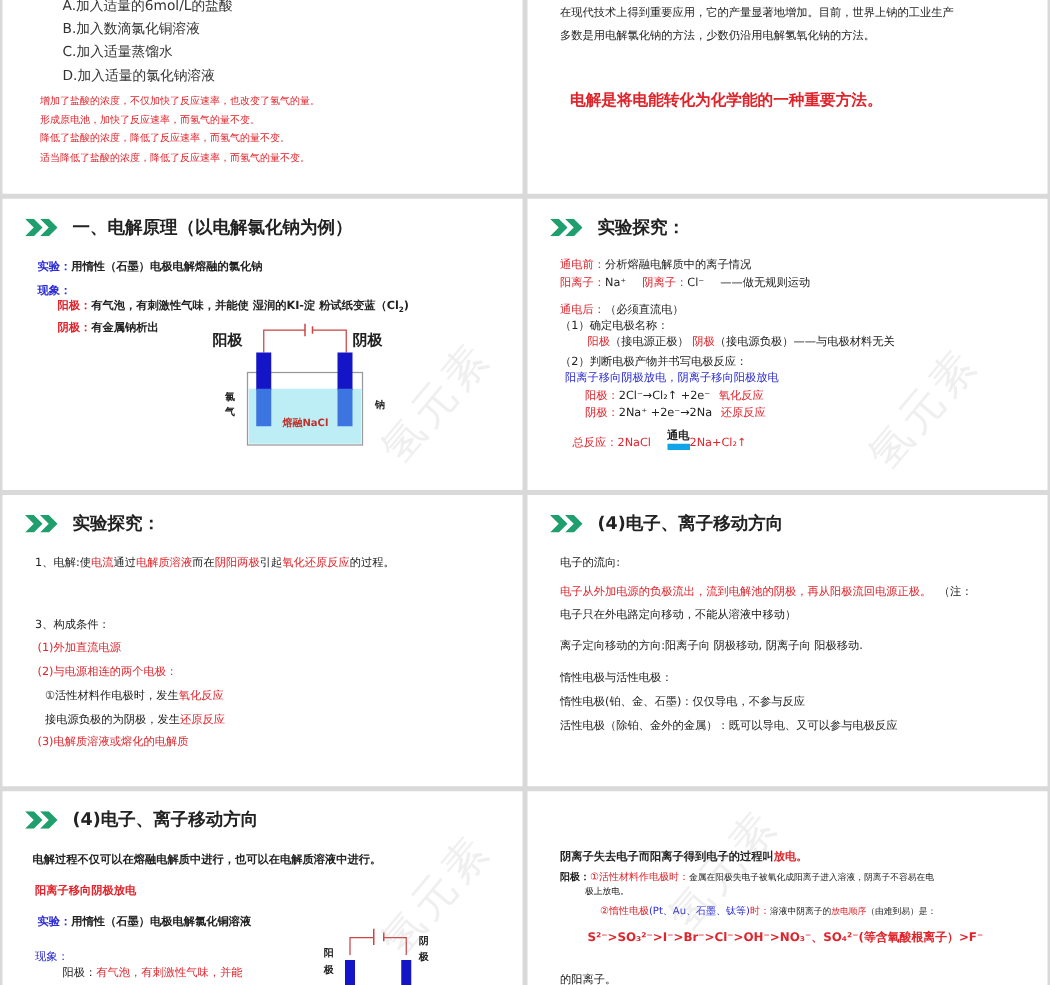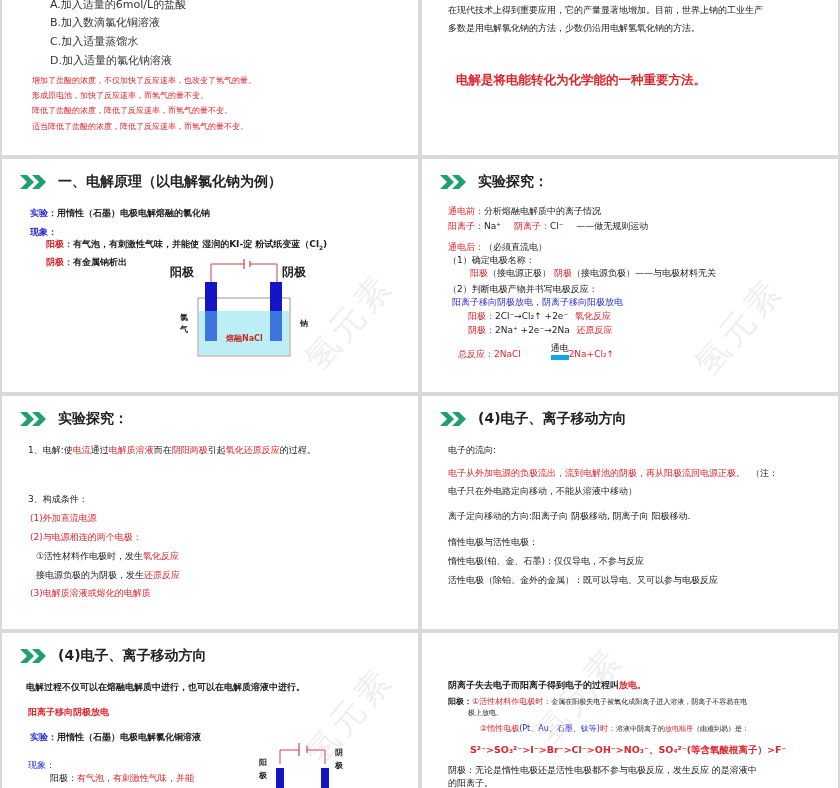--- a/index.html
+++ b/index.html
@@ -117,21 +117,21 @@
   <div class="abs t9" style="left:28px;top:108px;margin-left:20px;">
     <span class="red">阳极</span><span>（接电源正极）</span>
     <span class="red">阴极</span><span>（接电源负极）——与电极材料无关</span>
   </div>
   <div class="abs t9" style="left:26px;top:124px;">（2）判断电极产物并书写电极反应：</div>
   <div class="abs t9 blue" style="left:30px;top:137px;">阳离子移向阴极放电，阴离子移向阳极放电</div>
   <div class="abs t9" style="left:46px;top:151px;"><span class="red">阳极：</span><span>2Cl⁻→Cl₂↑ +2e⁻</span> <span class="red" style="margin-left:4px;">氧化反应</span></div>
   <div class="abs t9" style="left:46px;top:165px;"><span class="red">阴极：</span><span>2Na⁺ +2e⁻→2Na</span> <span class="red" style="margin-left:4px;">还原反应</span></div>
   <div class="abs t9 red" style="left:36px;top:189px;">
     <span>总反应：</span><span>2NaCl</span>
-    <span style="display:inline-block;position:relative;margin-left:27px;color:#222;border-bottom:5px solid #0ea5e9;top:-6px;">通电</span><span>2Na+Cl₂↑</span>
+    <span style="display:inline-block;position:relative;margin-left:10px;color:#222;border-bottom:5px solid #0ea5e9;top:-6px;font-weight:bold;">通电</span><span>2Na+Cl₂↑</span>
   </div>
   <div class="wm" style="left:260px;top:145px;">氢元素</div>
 </div>
 
 <div class="slide s5">
   <div class="hdr" style="top:14px;">
     <span class="chev">
       <svg width="28" height="14" viewBox="0 0 28 14">
           <polygon points="0,0 7,0 14,7 7,14 0,14 7,7" fill="#1f9e6e"></polygon>
           <polygon points="12,0 19,0 26,7 19,14 12,14 19,7" fill="#1f9e6e"></polygon>
@@ -202,16 +202,15 @@
 <div class="slide s8">
   <div class="abs t9 b" style="left:26px;top:46px;"><span>阴离子失去电子而阳离子得到电子的过程叫</span><span class="red">放电。</span></div>
   <div class="abs t8" style="left:26px;top:63px;">
     <span class="b">阳极：</span><span class="red">①活性材料作电极时：</span><span style="font-size:7px;">金属在阳极失电子被氧化成阳离子进入溶液，阴离子不容易在电</span>
   </div>
   <div class="abs" style="left:46px;top:75px;font-size:7px;">极上放电。</div>
   <div class="abs t8" style="left:58px;top:90px;">
     <span class="red">②惰性电极</span><span class="blue">(Pt、Au、石墨、钛等)</span><span class="red">时：</span><span style="font-size:7px;">溶液中阴离子的</span><span class="red" style="font-size:7px;">放电顺序</span><span style="font-size:7px;">（由难到易）是：</span>
   </div>
   <div class="abs red b" style="left:48px;top:111px;font-size:9.5px;">S²⁻&gt;SO₃²⁻&gt;I⁻&gt;Br⁻&gt;Cl⁻&gt;OH⁻&gt;NO₃⁻、SO₄²⁻(等含氧酸根离子）&gt;F⁻</div>
-  <div class="abs t9" style="left:26px;top:131px;">阴极：无论是惰性电极还是活性电极都不参与电极反应，发生反应 的是溶液中</div>
   <div class="abs t9" style="left:26px;top:144px;">的阳离子。</div>
   <div class="wm" style="left:100px;top:40px;">氢元素</div>
 </div>
 
 </body></html>

